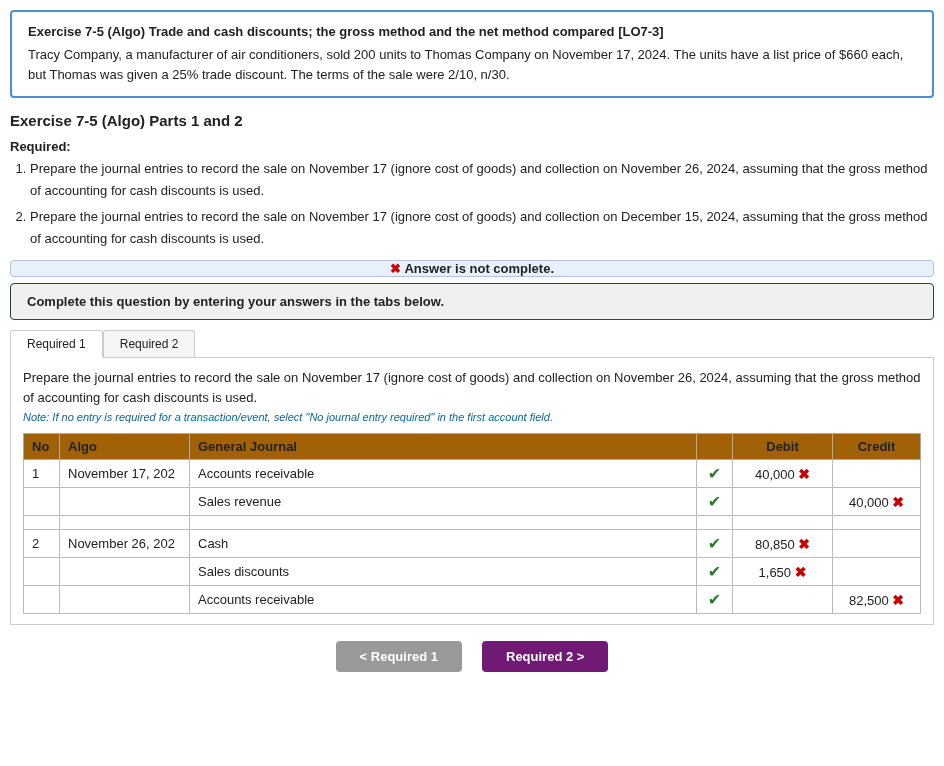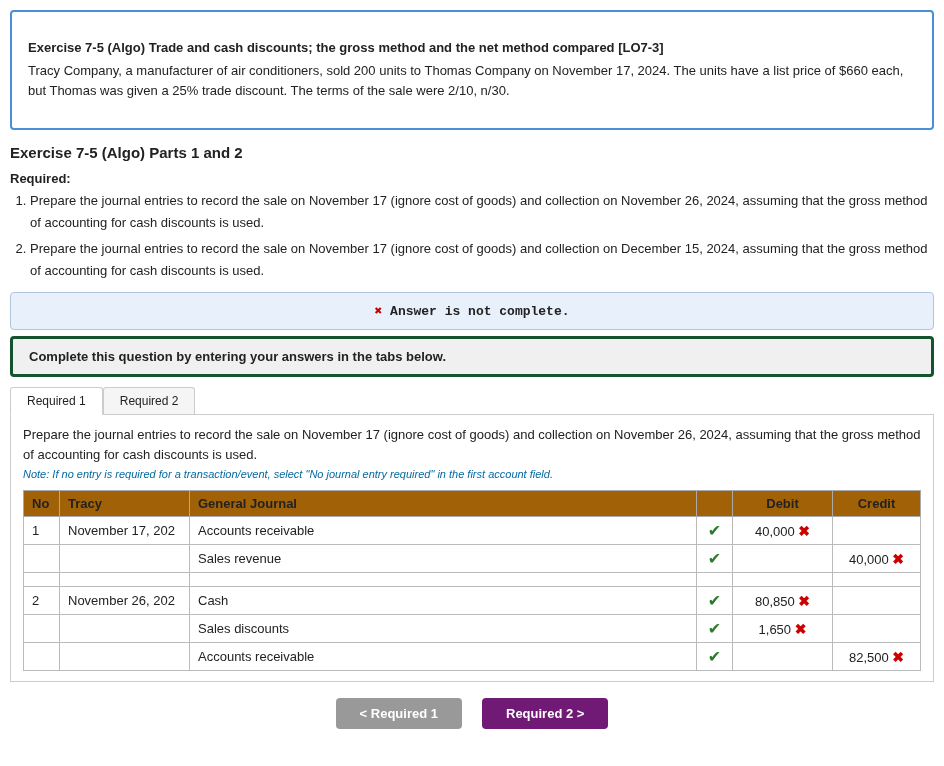--- a/index.html
+++ b/index.html
@@ -7,21 +7,21 @@
       font-family: Arial, sans-serif;
       font-size: 13px;
       background: #fff;
       color: #222;
       padding: 0;
     }
 
     .top-box {
       border: 2px solid #4a90d9;
       border-radius: 4px;
-      padding: 28px 16px;
+      padding: 12px 16px;
       margin: 10px 10px 14px 10px;
     }
 
     .top-box .exercise-title {
       font-weight: bold;
       font-size: 13px;
       margin-bottom: 6px;
     }
 
     .top-box .subtitle {
@@ -53,34 +53,32 @@
     }
 
     .requirements-list li {
       margin-bottom: 4px;
     }
 
     .answer-incomplete-box {
       background: #e8f0fb;
       border: 1px solid #b0c4de;
       border-radius: 4px;
-      padding: 10px;
       margin: 10px 10px 6px 10px;
       text-align: center;
-      font-family: Liberation Mono, monospace;
     }
 
     .answer-incomplete-box .error-icon {
       color: #c00;
       font-weight: bold;
     }
 
     .complete-box {
       background: #f0f0f0;
-      border: 3px solid #14532d;
+      border: 1px solid #14532d;
       border-radius: 4px;
       padding: 10px 16px;
       margin: 0 10px 10px 10px;
       font-weight: bold;
       font-size: 13px;
     }
 
     .tabs-container {
       margin: 0 10px;
       border-bottom: none;
@@ -233,21 +231,21 @@
 </div>
 
 <div class="tab-content">
   <div class="tab-description">Prepare the journal entries to record the sale on November 17 (ignore cost of goods) and collection on November 26, 2024, assuming that the gross method of accounting for cash discounts is used.</div>
   <div class="tab-note">Note: If no entry is required for a transaction/event, select "No journal entry required" in the first account field.</div>
 
   <table class="journal-table">
     <thead>
       <tr>
         <th style="width:36px;">No</th>
-        <th style="width:130px;">Tracy</th>
+        <th style="width:130px;">Algo</th>
         <th>General Journal</th>
         <th style="width:36px;"></th>
         <th style="width:100px;" class="center">Debit</th>
         <th style="width:88px;" class="center">Credit</th>
       </tr>
     </thead>
     <tbody>
 
       <tr>
         <td>1</td>

